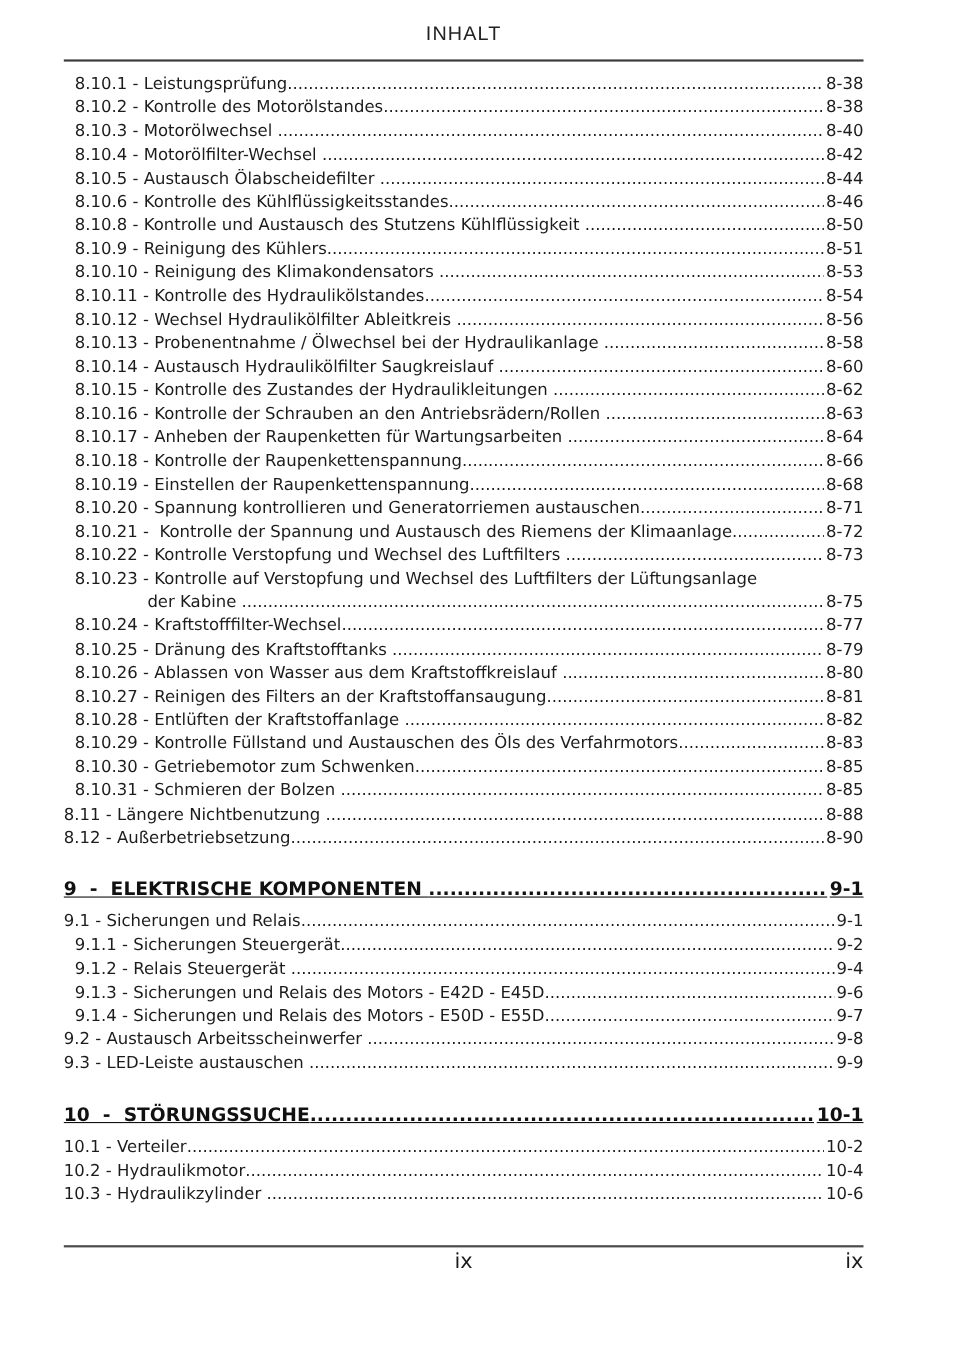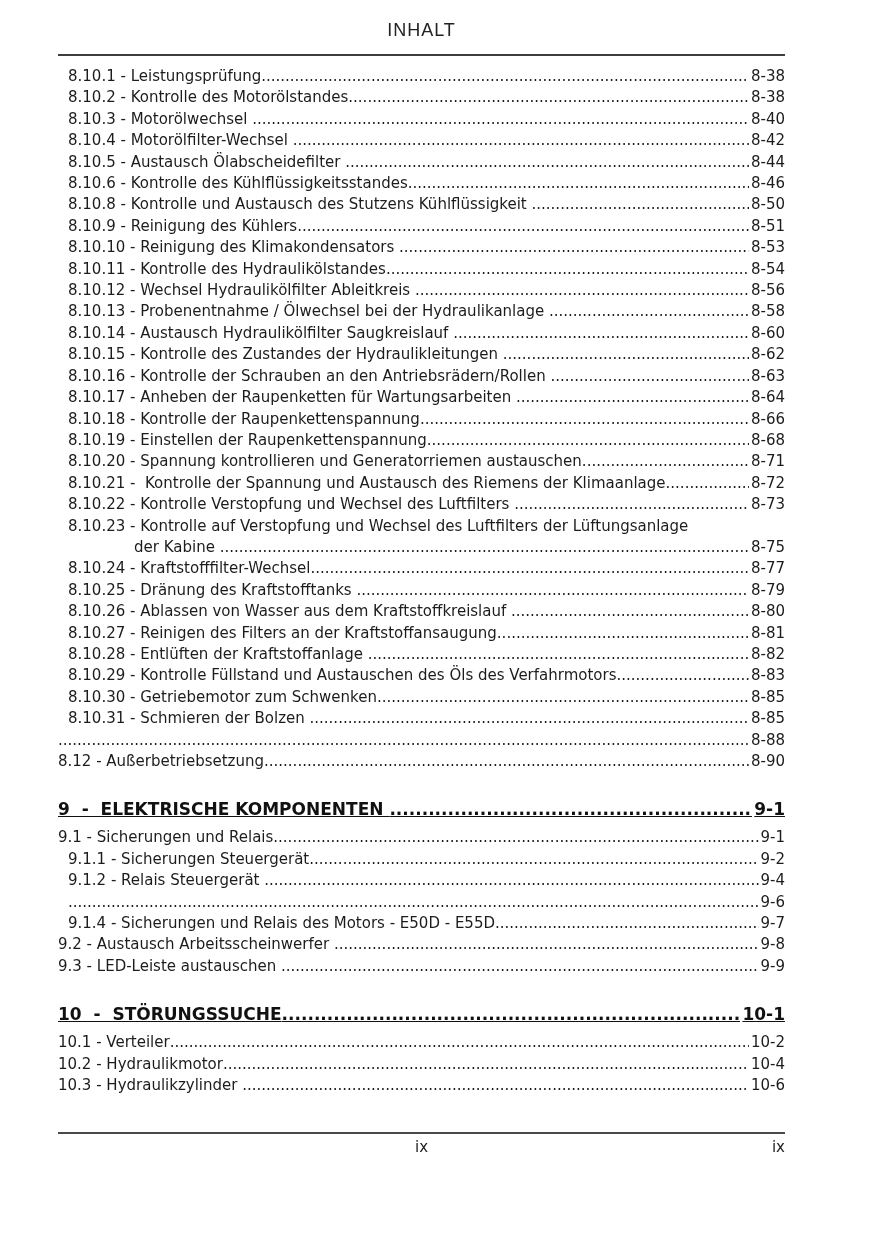--- a/index.html
+++ b/index.html
@@ -76,21 +76,21 @@
   }
   .nopage .toc-dots::after { content: ""; }
   .footer-rule {
     border: 0;
     border-top: 2px solid #4a4a4a;
     margin: 36px 58px 0 58px;
   }
   .footer {
     position: relative;
     margin: 2px 58px 0 58px;
-    font-size: 15px;
+    font-size: 19px;
     line-height: 22px;
   }
   .footer-center {
     text-align: center;
   }
   .footer-right {
     position: absolute;
     right: 0;
     top: 0;
   }
@@ -256,20 +256,21 @@
     <span class="toc-label">8.10.30 - Getriebemotor zum Schwenken</span>
     <span class="toc-dots"></span>
     <span class="toc-page">8-85</span>
   </div>
       <div class="toc-row lvl3">
     <span class="toc-label">8.10.31 - Schmieren der Bolzen </span>
     <span class="toc-dots"></span>
     <span class="toc-page">8-85</span>
   </div>
       <div class="toc-row lvl2">
+    <span class="toc-label">8.11 - Längere Nichtbenutzung </span>
     <span class="toc-dots"></span>
     <span class="toc-page">8-88</span>
   </div>
       <div class="toc-row lvl2">
     <span class="toc-label">8.12 - Außerbetriebsetzung</span>
     <span class="toc-dots"></span>
     <span class="toc-page">8-90</span>
   </div>
       <div class="toc-row lvl1">
     <span class="toc-label">9  -  ELEKTRISCHE KOMPONENTEN </span>
@@ -285,20 +286,21 @@
     <span class="toc-label">9.1.1 - Sicherungen Steuergerät</span>
     <span class="toc-dots"></span>
     <span class="toc-page">9-2</span>
   </div>
       <div class="toc-row lvl3">
     <span class="toc-label">9.1.2 - Relais Steuergerät </span>
     <span class="toc-dots"></span>
     <span class="toc-page">9-4</span>
   </div>
       <div class="toc-row lvl3">
+    <span class="toc-label">9.1.3 - Sicherungen und Relais des Motors - E42D - E45D</span>
     <span class="toc-dots"></span>
     <span class="toc-page">9-6</span>
   </div>
       <div class="toc-row lvl3">
     <span class="toc-label">9.1.4 - Sicherungen und Relais des Motors - E50D - E55D</span>
     <span class="toc-dots"></span>
     <span class="toc-page">9-7</span>
   </div>
       <div class="toc-row lvl2">
     <span class="toc-label">9.2 - Austausch Arbeitsscheinwerfer </span>

